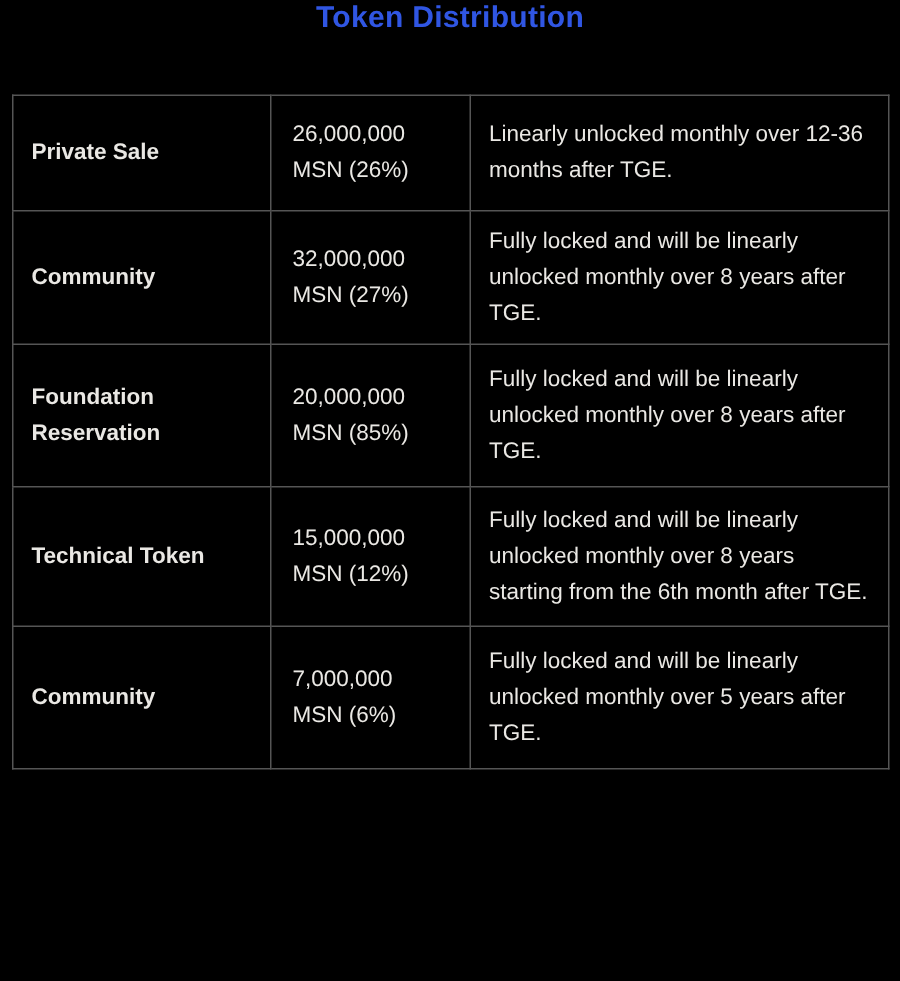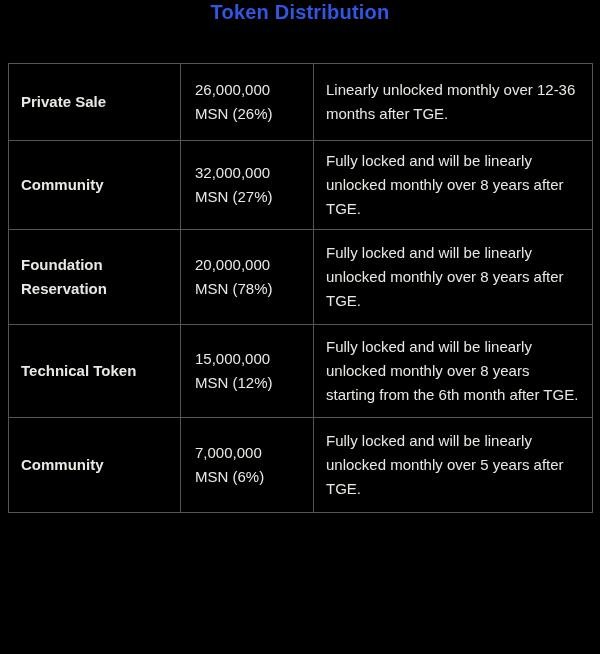--- a/index.html
+++ b/index.html
@@ -83,21 +83,21 @@
 
 
   <tr>
     <td class="col-name">Community</td>
     <td class="col-amount">32,000,000 MSN (27%)</td>
     <td class="col-desc">Fully locked and will be linearly unlocked monthly over 8 years after TGE.</td>
   </tr>
 
   <tr>
     <td class="col-name">Foundation Reservation</td>
-    <td class="col-amount">20,000,000 MSN (78%)</td>
+    <td class="col-amount">20,000,000 MSN (85%)</td>
     <td class="col-desc">Fully locked and will be linearly unlocked monthly over 8 years after TGE.</td>
   </tr>
 
   <tr>
     <td class="col-name">Technical Token</td>
     <td class="col-amount">15,000,000 MSN (12%)</td>
     <td class="col-desc">Fully locked and will be linearly unlocked monthly over 8 years starting from the 6th month after TGE.</td>
   </tr>
 
   <tr>

